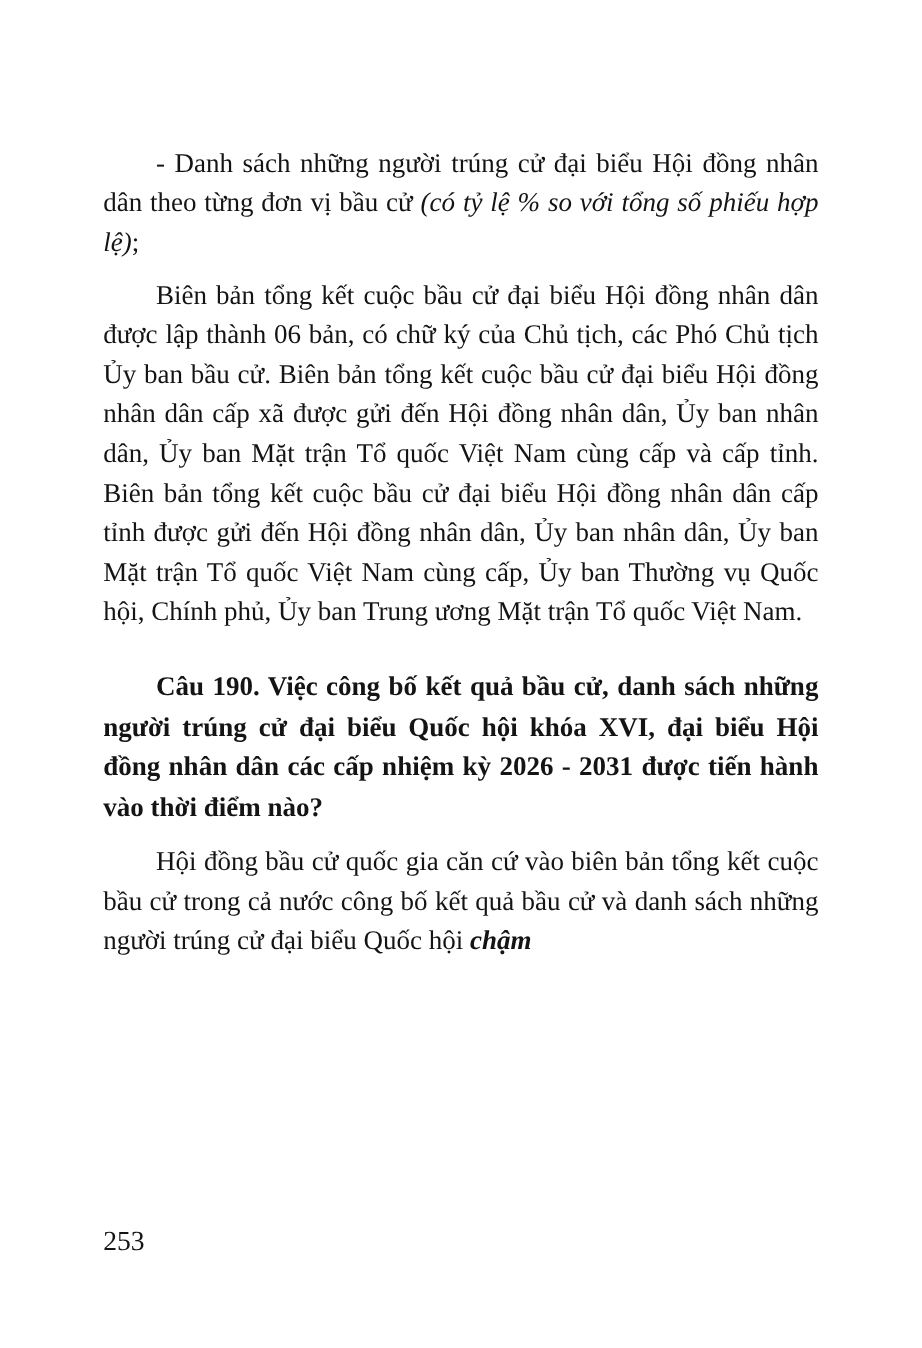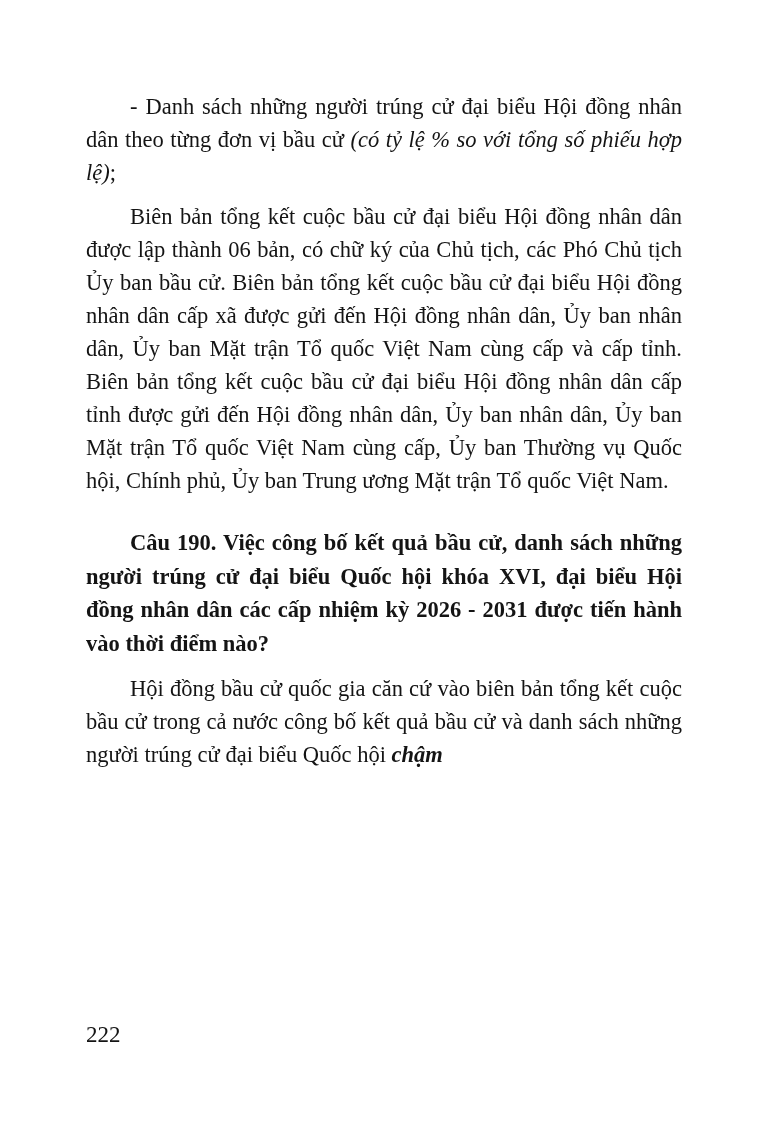--- a/index.html
+++ b/index.html
@@ -11,21 +11,21 @@
     width: 768px;
     height: 1123px;
     position: relative;
     font-family: "Liberation Serif", "DejaVu Serif", serif;
     color: #141414;
     overflow: hidden;
   }
   .page {
     position: absolute;
     left: 86px;
-    top: 90px;
+    top: 119px;
     width: 596px;
   }
   p {
     margin: 0 0 11px 0;
     font-size: 22.5px;
     line-height: 33px;
     text-align: justify;
     text-indent: 44px;
   }
   p.no-space {
@@ -72,13 +72,13 @@
 
   <p class="question-heading">Câu 190. Việc công bố kết quả bầu cử, danh sách những người trúng cử đại biểu Quốc hội khóa XVI, đại biểu Hội đồng nhân dân các cấp nhiệm kỳ 2026 - 2031 được tiến hành vào thời điểm nào?</p>
 
 
   <p>
     <span>Hội đồng bầu cử quốc gia căn cứ vào biên bản tổng kết cuộc bầu cử trong cả nước công bố kết quả bầu cử và danh sách những người trúng cử đại biểu Quốc hội </span><em class="bold-italic">chậm</em>
   </p>
 
 </div>
 
-<div class="page-number">222</div>
+<div class="page-number">253</div>
 
 </body></html>

